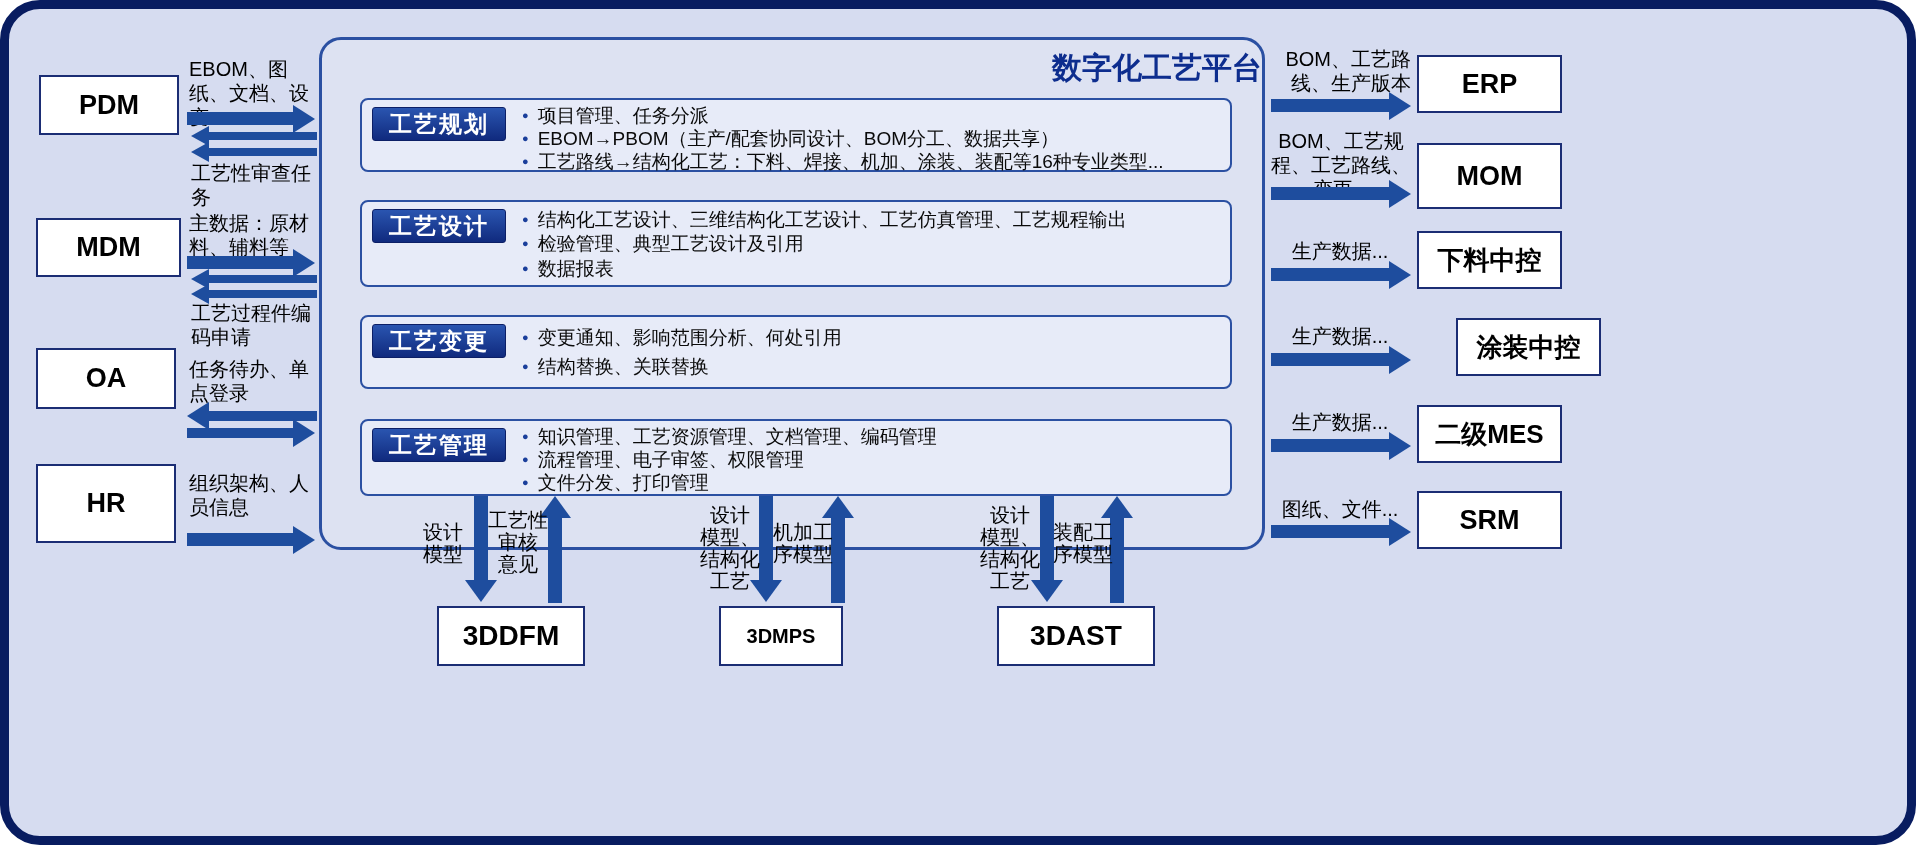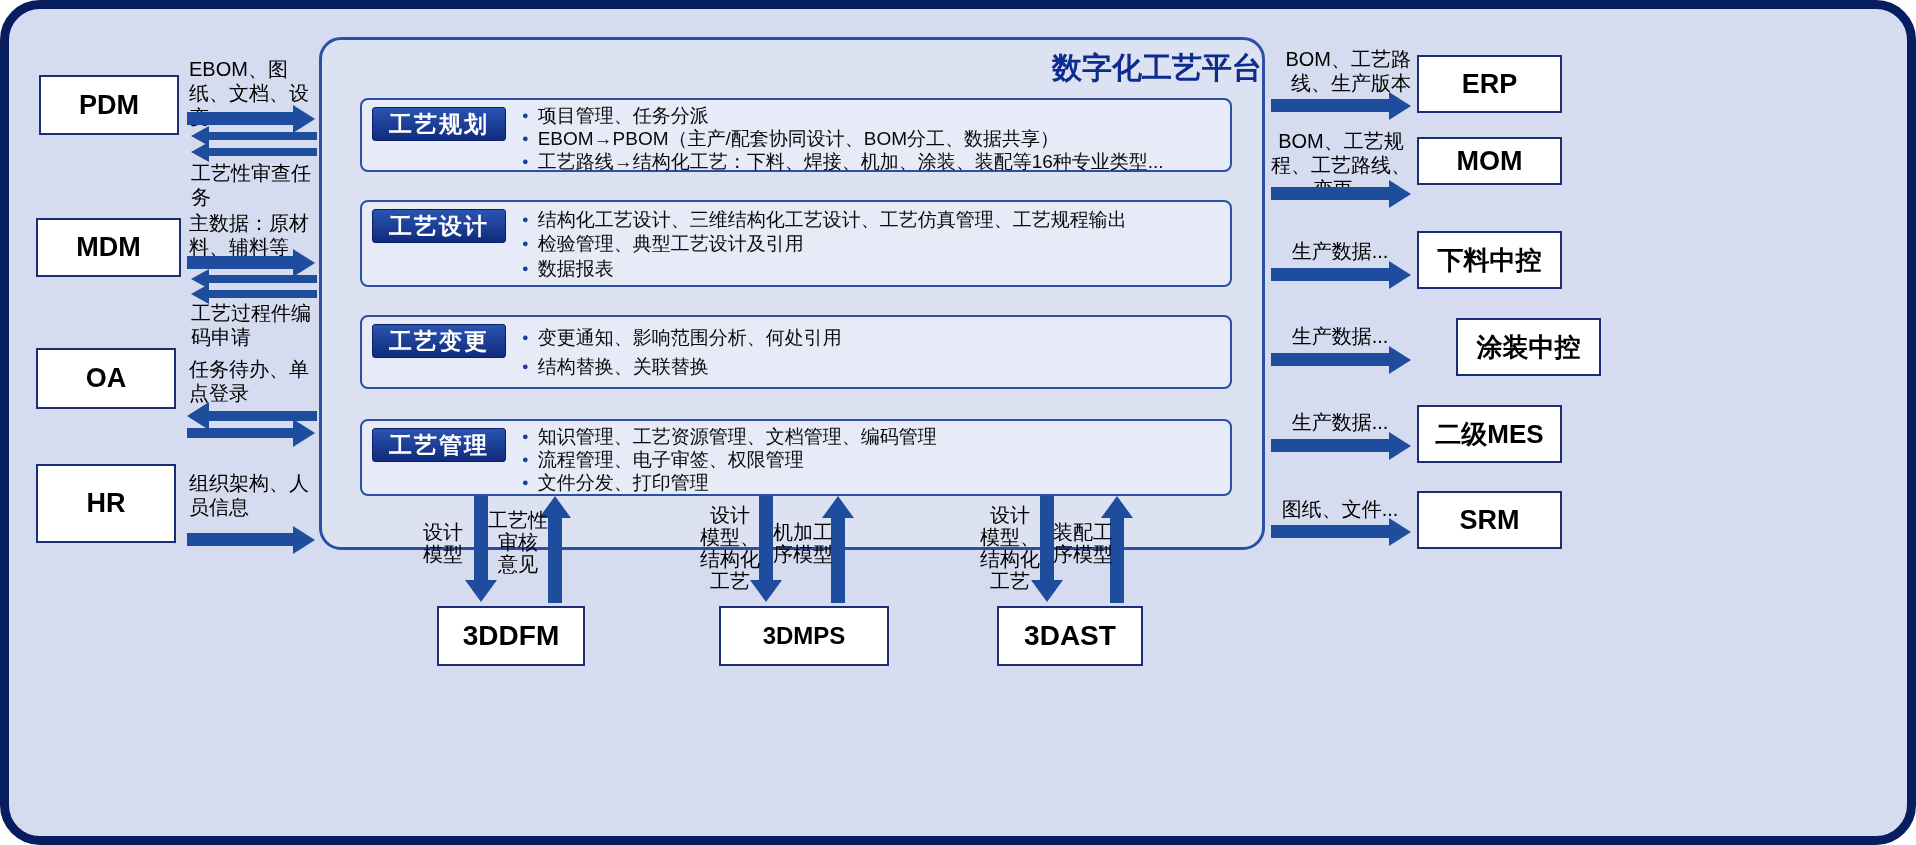--- a/index.html
+++ b/index.html
@@ -148,21 +148,21 @@
   <div class="flow-label" style="left:180px;top:348px;width:130px;">任务待办、单点登录</div>
   <div class="ar ar-l" style="left:200px;top:402px;width:108px;height:10px;"></div>
   <div class="ar ar-r" style="left:178px;top:419px;width:106px;height:10px;"></div>
 
   <div class="flow-label" style="left:180px;top:462px;width:130px;">组织架构、人员信息</div>
   <div class="ar ar-r" style="left:178px;top:524px;width:106px;height:13px;"></div>
 
   <div class="sys-box lg" style="left:1408px;top:46px;width:145px;height:58px;text-align:right;">
       <span>ERP</span>
     </div>
-  <div class="sys-box lg" style="left:1408px;top:128px;width:145px;height:48px;justify-content:center;">
+  <div class="sys-box lg" style="left:1408px;top:134px;width:145px;height:66px;justify-content:center;">
       <span>MOM</span>
     </div>
   <div class="sys-box cn" style="left:1408px;top:222px;width:145px;height:58px;">
       <span>下料中控</span>
     </div>
   <div class="sys-box cn" style="left:1408px;top:309px;width:145px;height:58px;margin-left:39px;">
       <span>涂装中控</span>
     </div>
   <div class="sys-box lg" style="left:1408px;top:482px;width:145px;height:58px;">
       <span>SRM</span>
@@ -185,24 +185,24 @@
 
   <div class="flow-label c" style="left:1266px;top:401px;width:130px;">生产数据...</div>
   <div class="ar ar-r" style="left:1262px;top:430px;width:118px;height:13px;"></div>
 
   <div class="flow-label c" style="left:1266px;top:488px;width:130px;">图纸、文件...</div>
   <div class="ar ar-r" style="left:1262px;top:516px;width:118px;height:13px;"></div>
 
   <div class="sys-box lg" style="left:428px;top:597px;width:148px;height:60px;font-size:28px;">
       <span>3DDFM</span>
     </div>
-  <div class="sys-box lg" style="left:710px;top:597px;width:170px;height:60px;font-size:24px;">
+  <div class="sys-box lg" style="left:710px;top:597px;width:124px;height:60px;font-size:20px;">
       <span>3DMPS</span>
     </div>
-  <div class="sys-box lg" style="left:988px;top:597px;width:146px;height:60px;font-size:28px;">
+  <div class="sys-box lg" style="left:988px;top:597px;width:158px;height:60px;font-size:28px;">
       <span>3DAST</span>
     </div>
 
   <div class="flow-label pre" style="left:408px;top:512px;width:52px;">设计
 模型</div>
   <div class="ar ar-d" style="left:465px;top:487px;width:14px;height:84px;"></div>
   <div class="flow-label pre" style="left:478px;top:500px;width:62px;">工艺性
 审核
 意见</div>
   <div class="ar ar-u" style="left:539px;top:509px;width:14px;height:85px;"></div>

